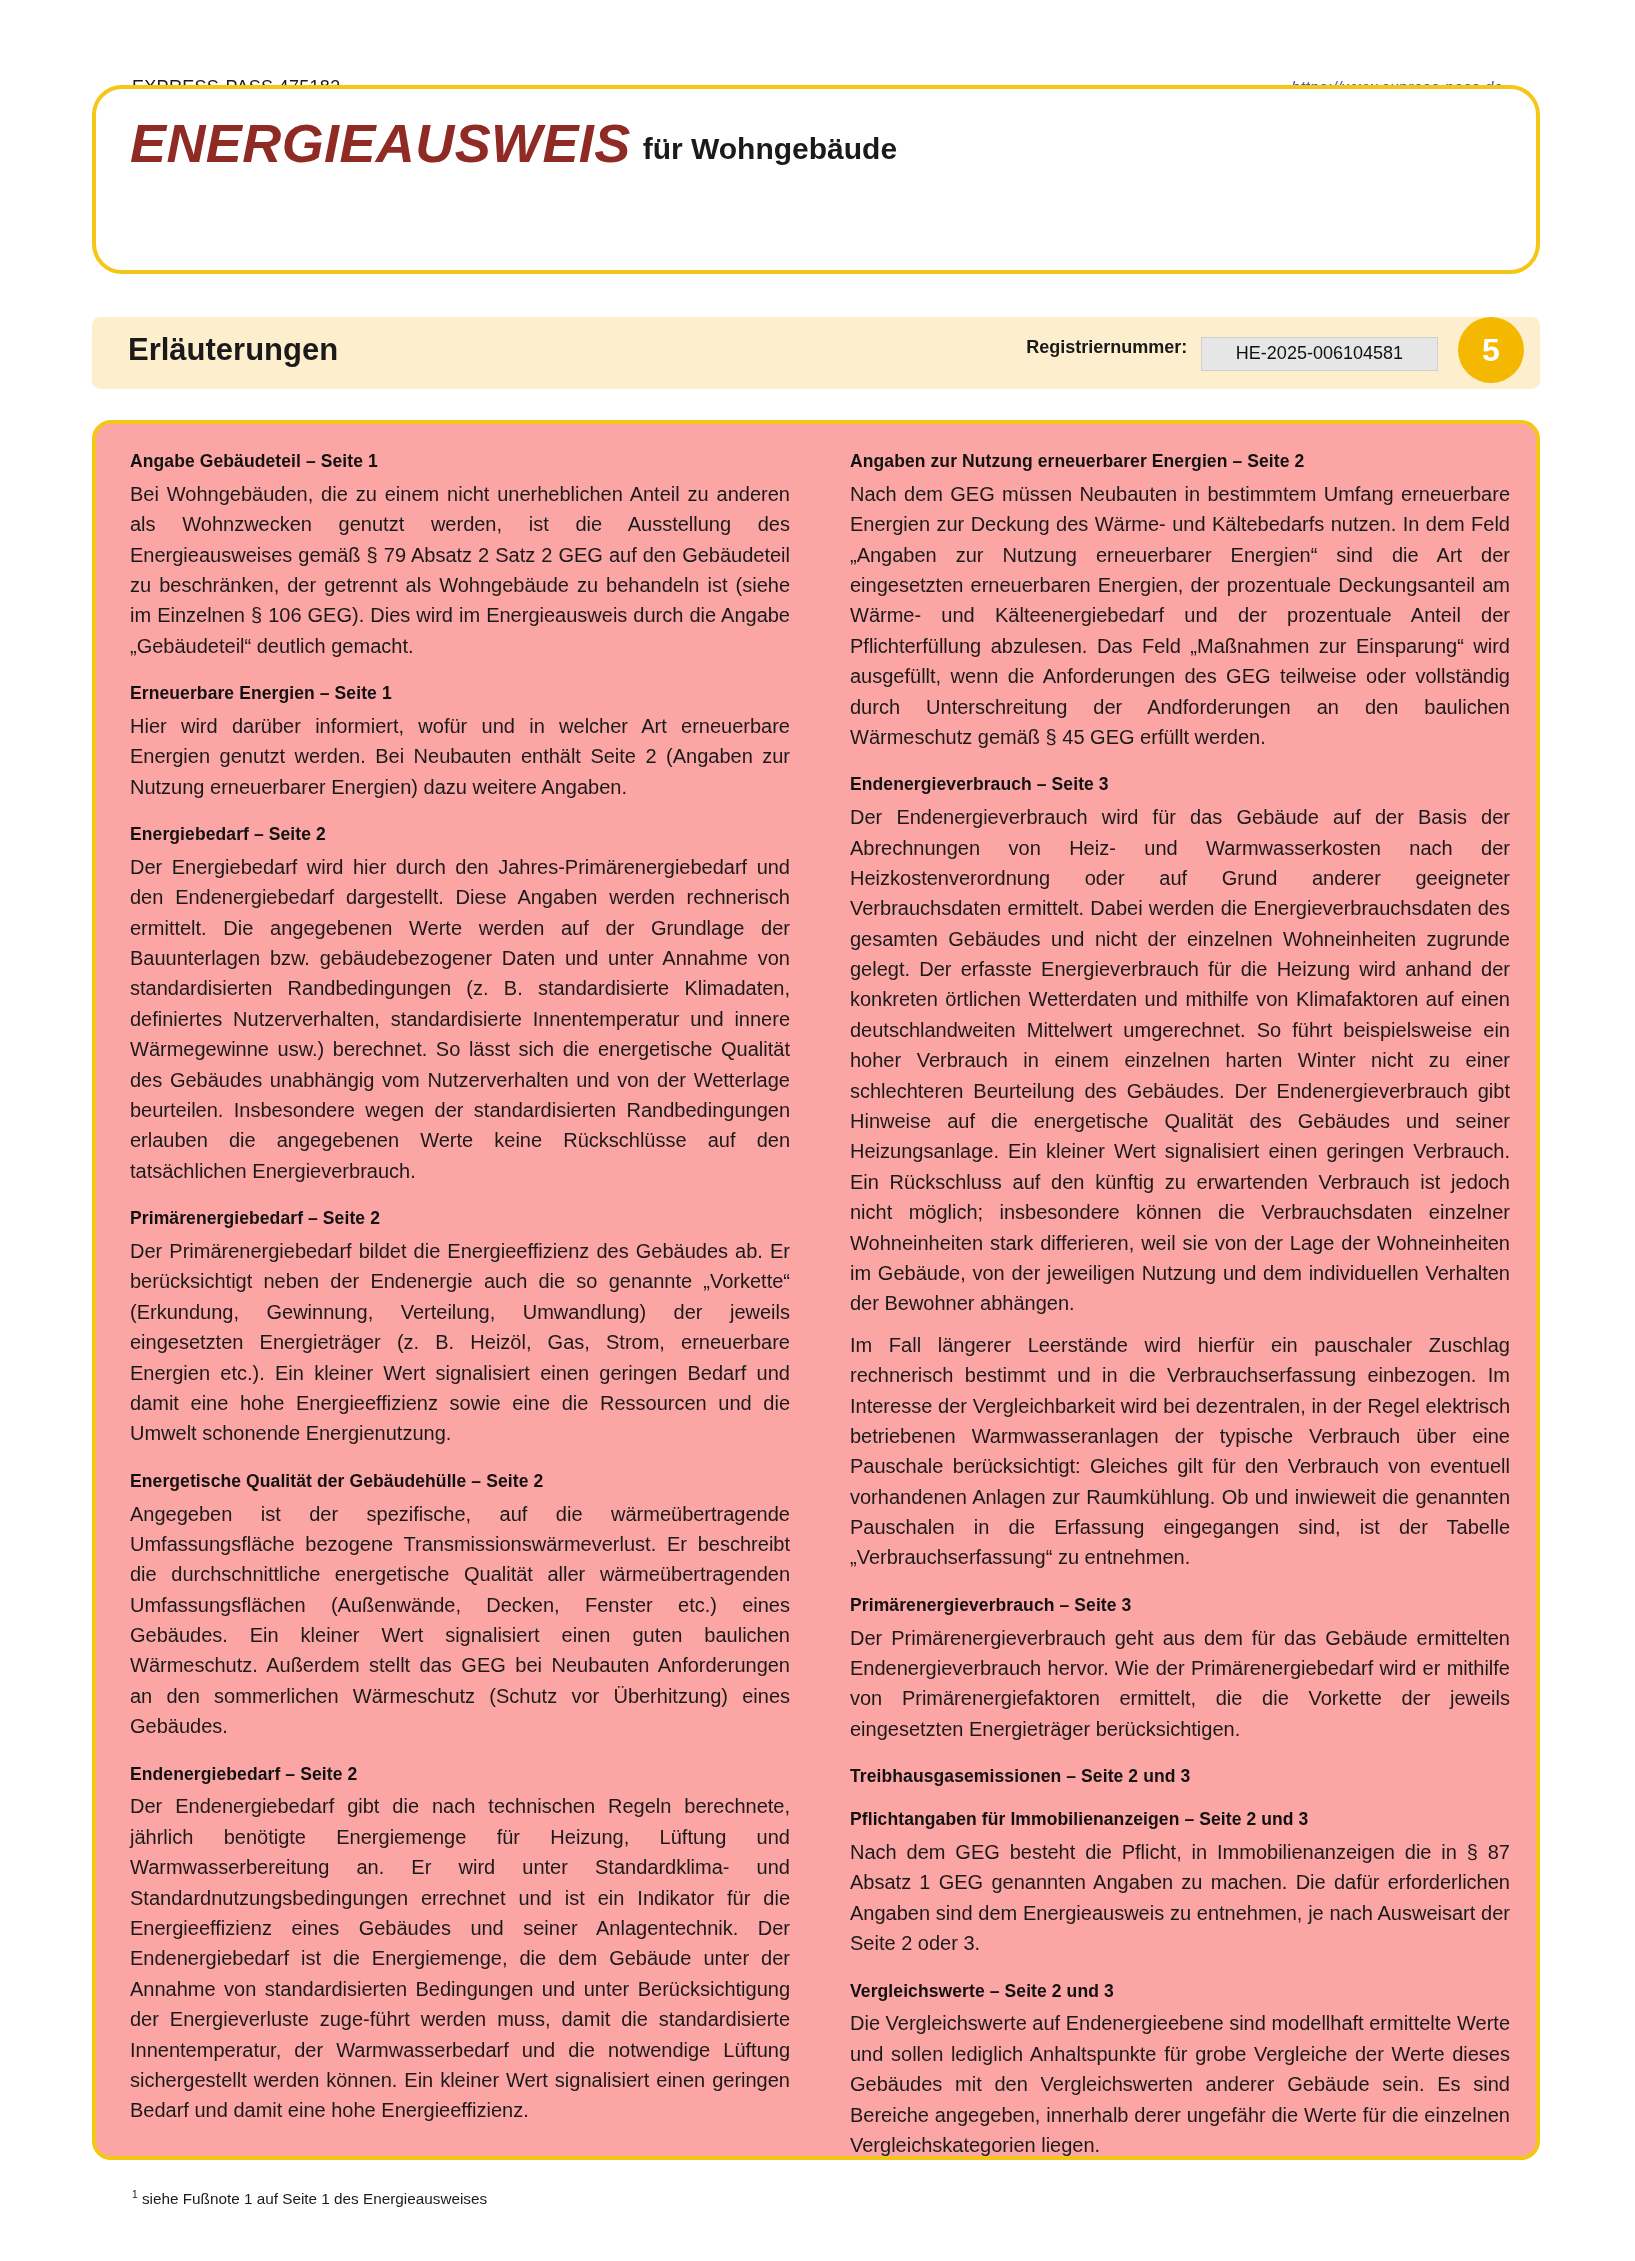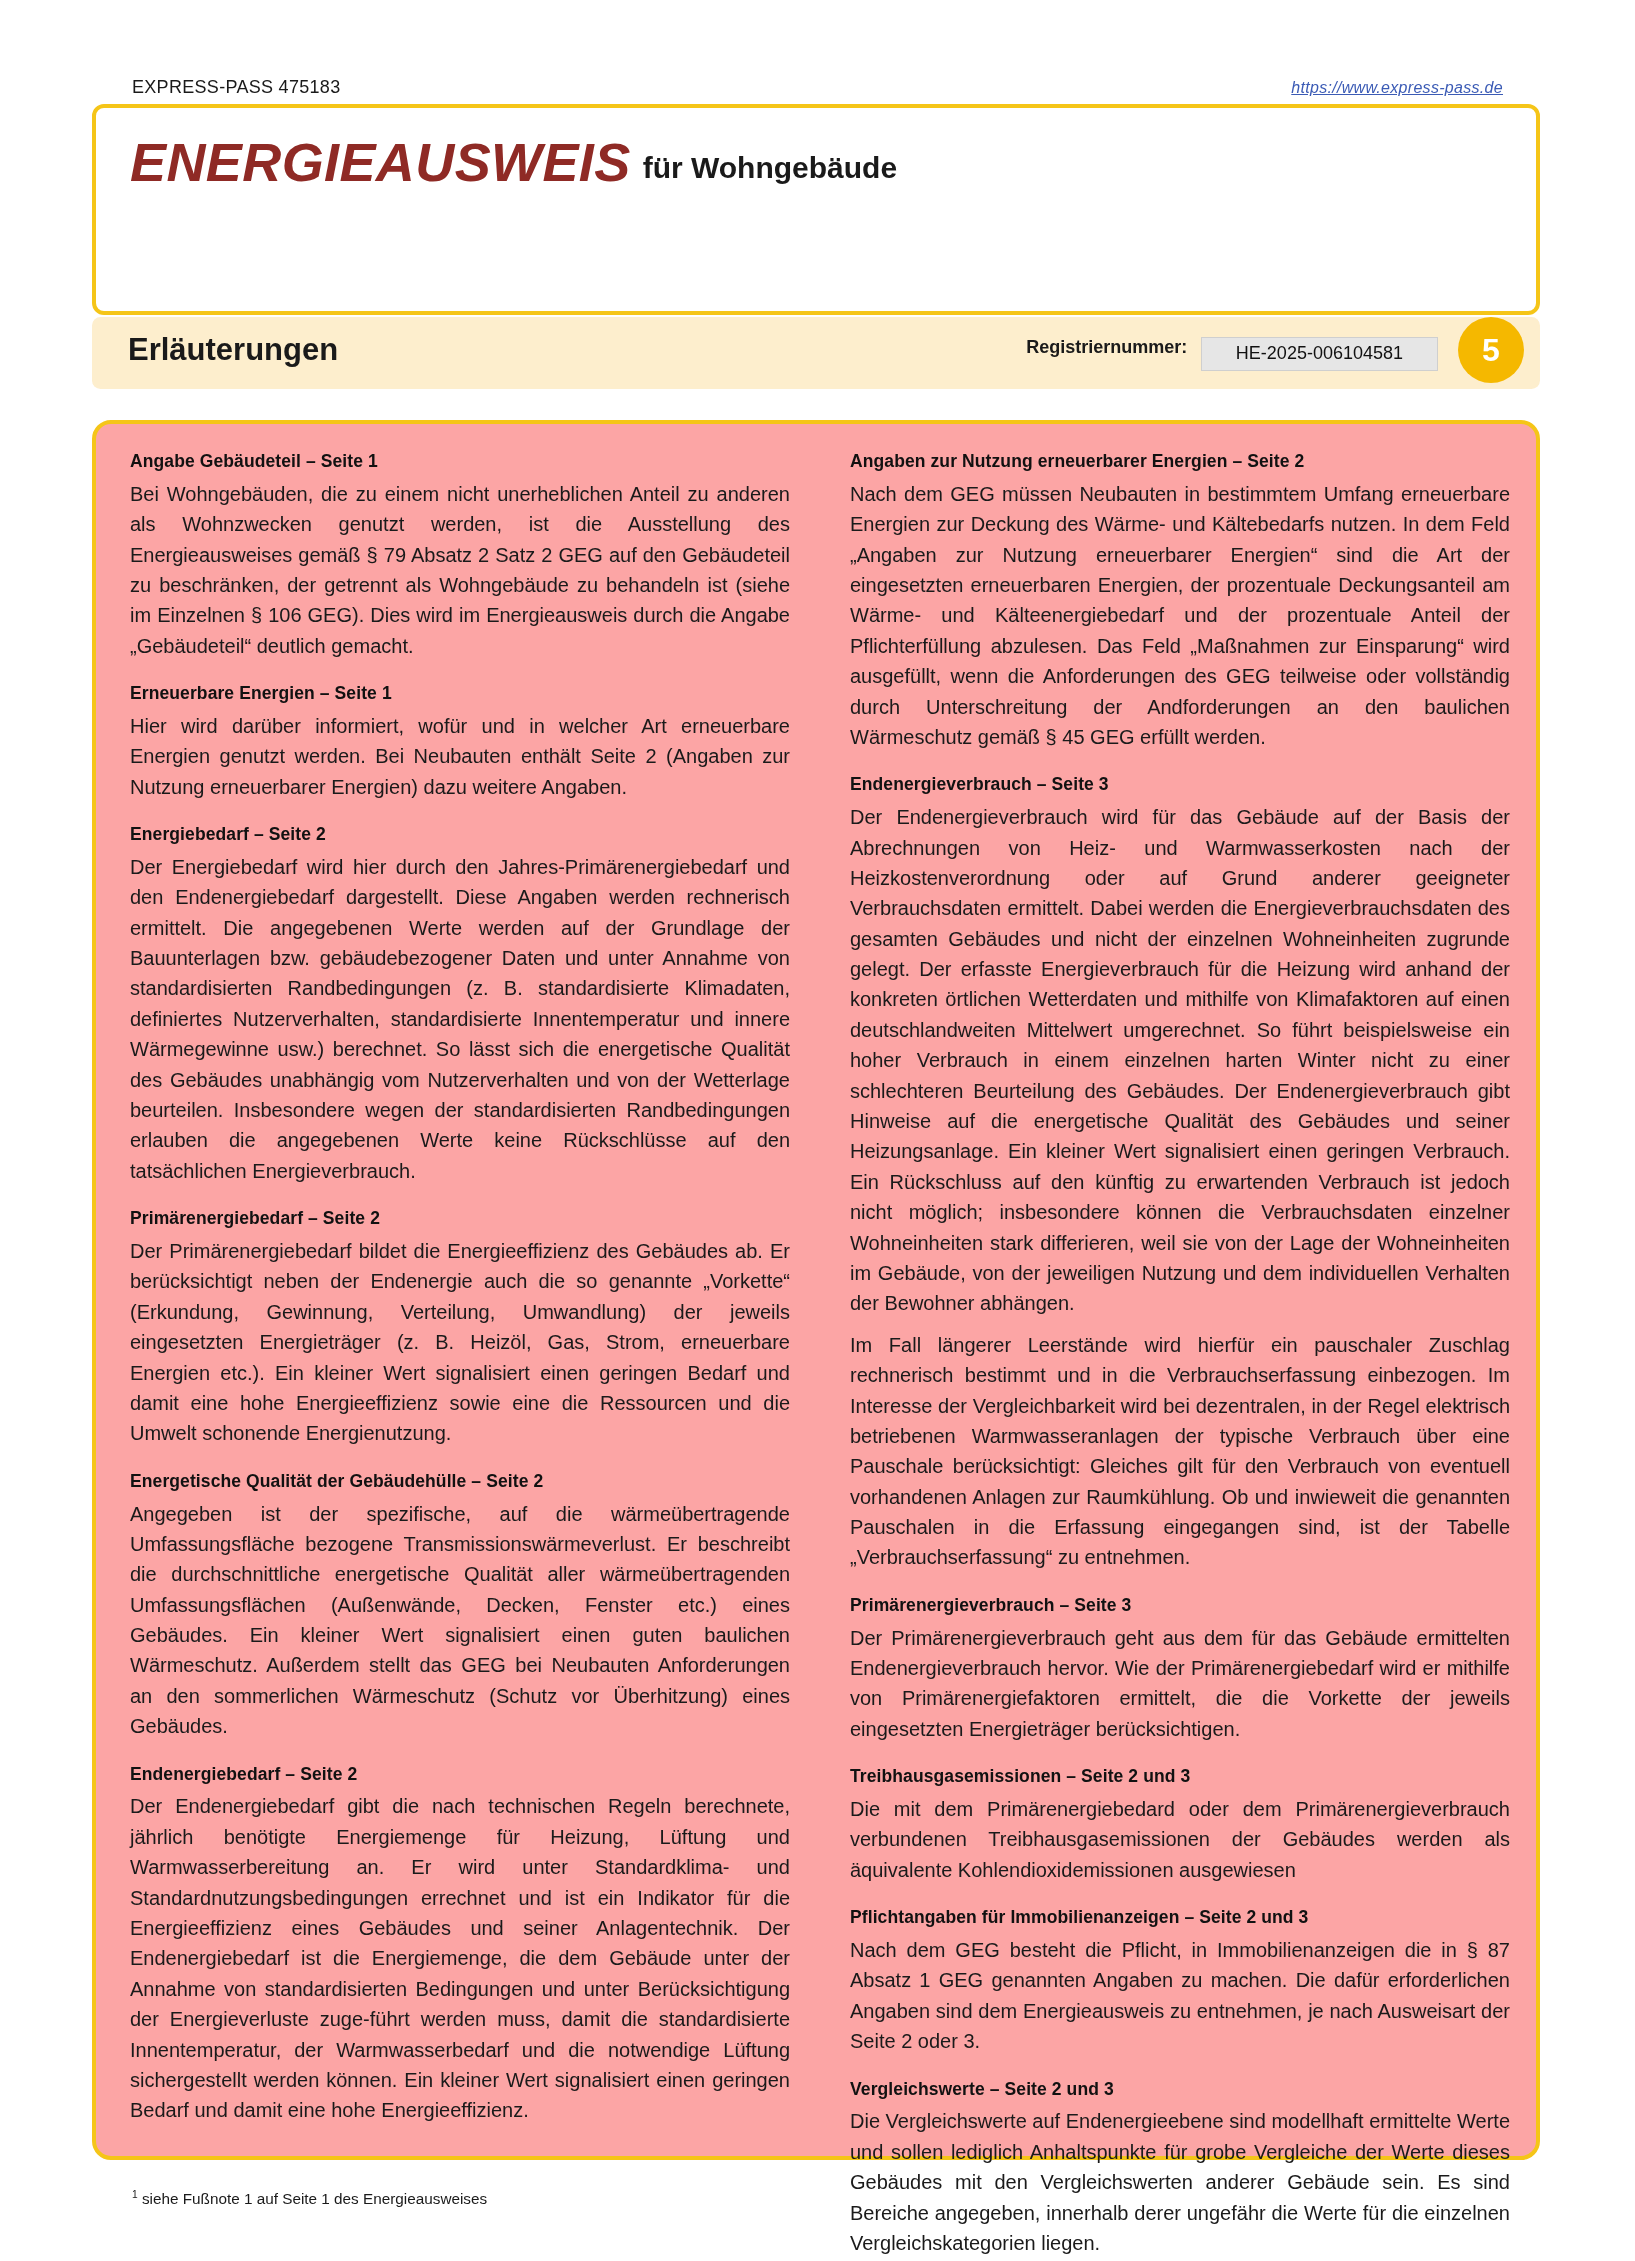--- a/index.html
+++ b/index.html
@@ -45,26 +45,25 @@
     text-decoration: underline;
     font-size: 16px;
   }
 
   
   .title-box {
     position: absolute;
     left: 92px;
     top: 85px;
     width: 1448px;
-    height: 211px;
+    height: 189px;
     border: 4.3px solid #f5c518;
-    border-radius: 12px;
+    border-radius: 30px;
     background: #ffffff;
     box-sizing: border-box;
-    margin-top: 19px;
   }
   .title-row {
     position: absolute;
     left: 34px;
     top: 27px;
     display: flex;
     align-items: flex-end;
     gap: 12px;
   }
   .title-main {
@@ -287,21 +286,20 @@
           <p>Im Fall längerer Leerstände wird hierfür ein pauschaler Zuschlag rechnerisch bestimmt und in die Verbrauchserfassung einbezogen. Im Interesse der Vergleichbarkeit wird bei dezentralen, in der Regel elektrisch betriebenen Warmwasseranlagen der typische Verbrauch über eine Pauschale berücksichtigt: Gleiches gilt für den Verbrauch von eventuell vorhandenen Anlagen zur Raumkühlung. Ob und inwieweit die genannten Pauschalen in die Erfassung eingegangen sind, ist der Tabelle „Verbrauchserfassung“ zu entnehmen.</p>
         </div>
 
         <div class="blk">
           <h4>Primärenergieverbrauch – Seite 3</h4>
           <p>Der Primärenergieverbrauch geht aus dem für das Gebäude ermittelten Endenergieverbrauch hervor. Wie der Primärenergiebedarf wird er mithilfe von Primärenergiefaktoren ermittelt, die die Vorkette der jeweils eingesetzten Energieträger berücksichtigen.</p>
         </div>
 
         <div class="blk">
           <h4>Treibhausgasemissionen – Seite 2 und 3</h4>
-          <p>Die mit dem Primärenergiebedard oder dem Primärenergieverbrauch verbundenen Treibhausgasemissionen der Gebäudes werden als äquivalente Kohlendioxidemissionen ausgewiesen</p>
         </div>
 
         <div class="blk">
           <h4>Pflichtangaben für Immobilienanzeigen – Seite 2 und 3</h4>
           <p>Nach dem GEG besteht die Pflicht, in Immobilienanzeigen die in § 87 Absatz 1 GEG genannten Angaben zu machen. Die dafür erforderlichen Angaben sind dem Energieausweis zu entnehmen, je nach Ausweisart der Seite 2 oder 3.</p>
         </div>
 
         <div class="blk">
           <h4>Vergleichswerte – Seite 2 und 3</h4>
           <p>Die Vergleichswerte auf Endenergieebene sind modellhaft ermittelte Werte und sollen lediglich Anhaltspunkte für grobe Vergleiche der Werte dieses Gebäudes mit den Vergleichswerten anderer Gebäude sein. Es sind Bereiche angegeben, innerhalb derer ungefähr die Werte für die einzelnen Vergleichskategorien liegen.</p>

